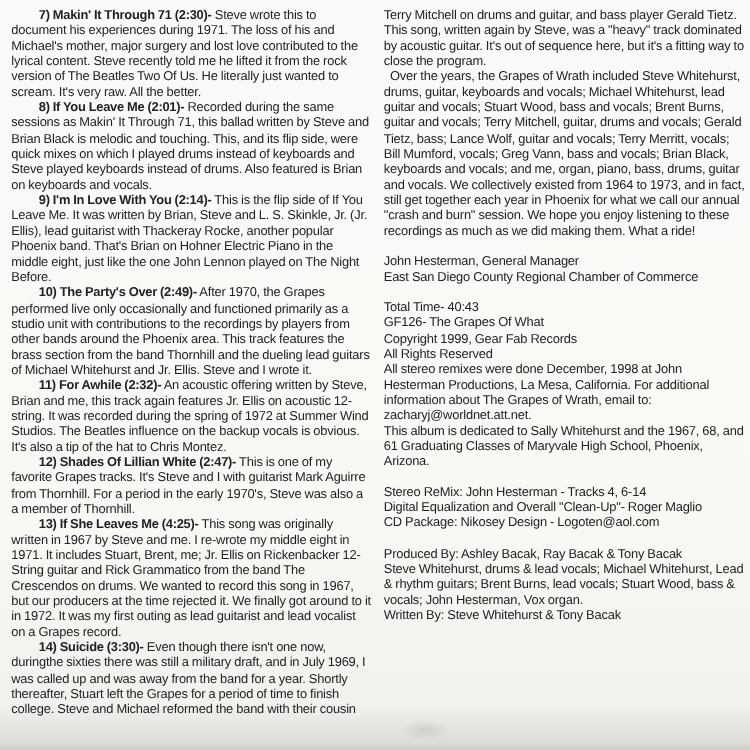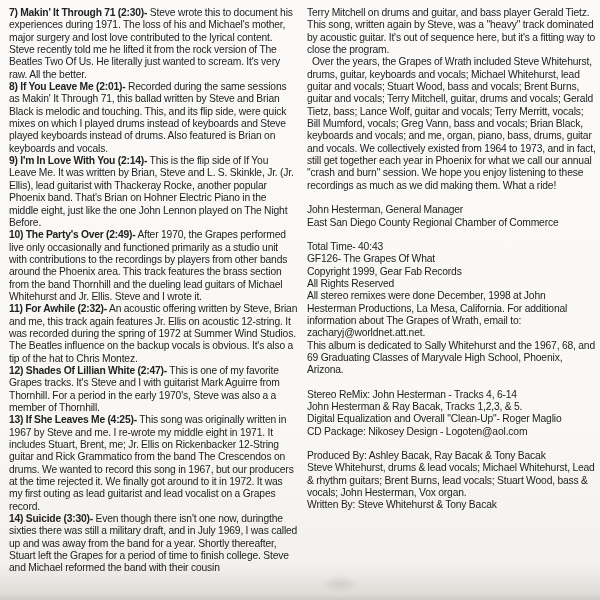--- a/index.html
+++ b/index.html
@@ -26,21 +26,21 @@
     gap: 9px;
   }
   .col {
     width: 292px;
     font-size: 10.3px;
     line-height: 12.35px;
     letter-spacing: -0.15px;
     word-spacing: -0.2px;
   }
   .col p { margin: 0; }
-  .col p b { font-weight: bold; letter-spacing: -0.2px; }
+  .col p b { font-weight: bold; letter-spacing: -0.2px; margin-left: 22px; }
   .gap { height: 12px; }
   .indent { text-indent: 5px; }
 </style>
 </head>
 <body>
 
 <div class="page">
   <div class="columns">
     <div class="col">
         <p><b>7) Makin' It Through 71 (2:30)-</b> Steve wrote this to document his experiences during 1971. The loss of his and Michael's mother, major surgery and lost love contributed to the lyrical content. Steve recently told me he lifted it from the rock version of The Beatles Two Of Us. He literally just wanted to scream. It's very raw. All the better.</p>
@@ -57,24 +57,23 @@
         <p class="indent">Over the years, the Grapes of Wrath included Steve Whitehurst, drums, guitar, keyboards and vocals; Michael Whitehurst, lead guitar and vocals; Stuart Wood, bass and vocals; Brent Burns, guitar and vocals; Terry Mitchell, guitar, drums and vocals; Gerald Tietz, bass; Lance Wolf, guitar and vocals; Terry Merritt, vocals; Bill Mumford, vocals; Greg Vann, bass and vocals; Brian Black, keyboards and vocals; and me, organ, piano, bass, drums, guitar and vocals. We collectively existed from 1964 to 1973, and in fact, still get together each year in Phoenix for what we call our annual "crash and burn" session.  We hope you enjoy listening to these recordings as much as we did making them. What a ride!</p>
         <div class="gap"></div>
         <p>John Hesterman, General Manager</p>
         <p>East San Diego County Regional Chamber of Commerce</p>
         <div class="gap"></div>
         <p>Total Time- 40:43</p>
         <p>GF126- The Grapes Of What</p>
         <p>Copyright 1999, Gear Fab Records</p>
         <p>All Rights Reserved</p>
         <p>All stereo remixes were done December, 1998 at John Hesterman Productions, La Mesa, California. For additional information about The Grapes of Wrath, email to: zacharyj@worldnet.att.net.</p>
-        <p>This album is dedicated to Sally Whitehurst and the 1967, 68, and 69 Graduating Classes of Maryvale High School, Phoenix, Arizona.</p>
+        <p>This album is dedicated to Sally Whitehurst and the 1967, 68, and 61 Graduating Classes of Maryvale High School, Phoenix, Arizona.</p>
         <div class="gap"></div>
         <p>Stereo ReMix: John Hesterman - Tracks 4, 6-14</p>
-        <p>John Hesterman &amp; Ray Bacak, Tracks 1,2,3, &amp; 5.</p>
         <p>Digital Equalization and Overall "Clean-Up"- Roger Maglio</p>
         <p>CD Package: Nikosey Design - Logoten@aol.com</p>
         <div class="gap"></div>
         <p>Produced By: Ashley Bacak, Ray Bacak &amp; Tony Bacak</p>
         <p>Steve Whitehurst, drums &amp; lead vocals; Michael Whitehurst, Lead &amp; rhythm guitars; Brent Burns, lead vocals; Stuart Wood, bass &amp; vocals; John Hesterman, Vox organ.</p>
         <p>Written By: Steve Whitehurst &amp; Tony Bacak</p>
       </div>
   </div>
 </div>
 

